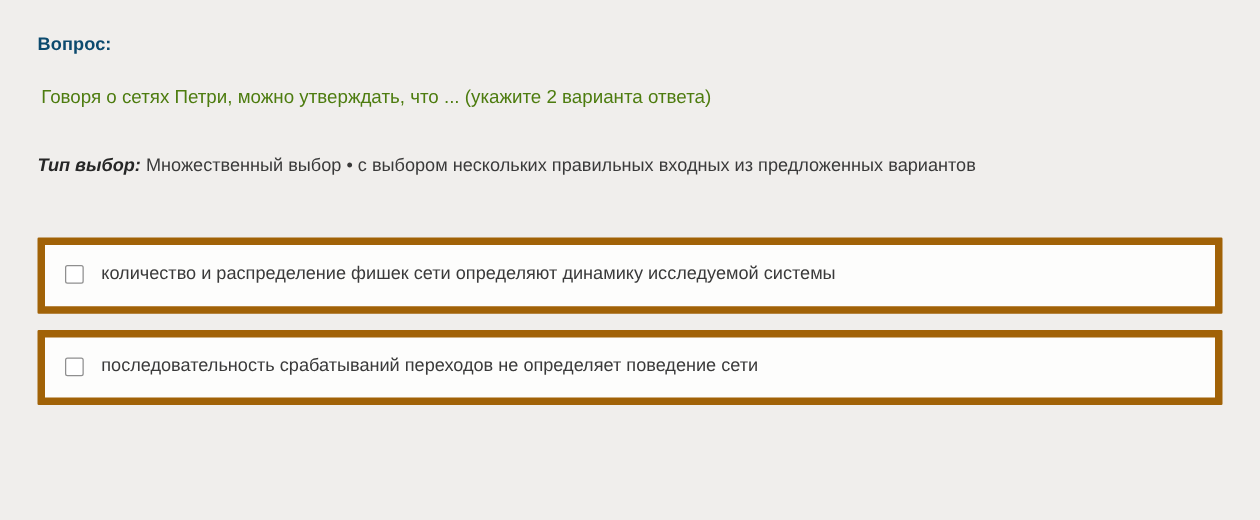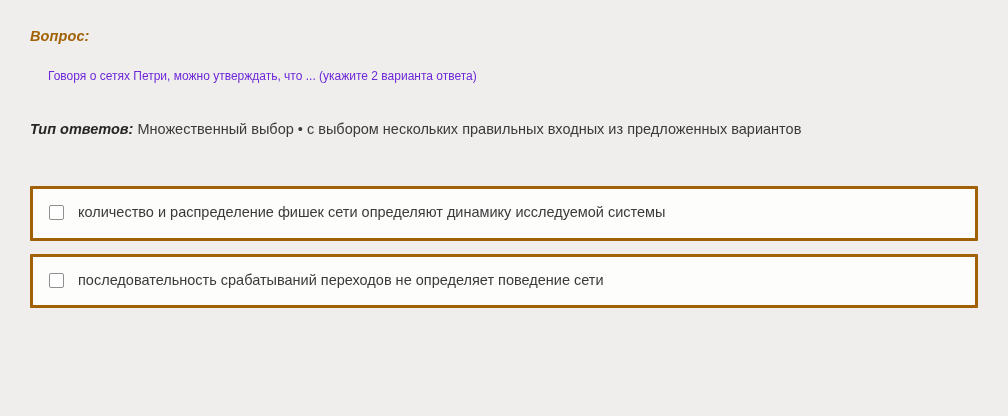--- a/index.html
+++ b/index.html
@@ -17,48 +17,47 @@
   .page {
     position: relative;
     width: 1008px;
     height: 416px;
     box-sizing: border-box;
     padding: 28px 30px 0 30px;
   }
   .q-label {
     font-size: 14.5px;
     font-weight: bold;
-    font-style: italic;
-    color: #a16207;
+    color: #0c4a6e;
     margin: 0 0 24px 0;
     letter-spacing: 0.1px;
   }
   .q-text {
-    font-size: 12px;
-    color: #6d28d9;
+    font-size: 15px;
+    color: #4d7c0f;
     line-height: 1.35;
-    margin: 18px;
+    margin: 3px;
   }
   .answer-type {
     margin-top: 36px;
     font-size: 14.5px;
     color: #3a3a3a;
     line-height: 1.35;
   }
   .answer-type .at-label {
     font-weight: bold;
     font-style: italic;
     color: #262626;
   }
   .options {
     margin-top: 46px;
   }
   .option {
     background: #fdfdfc;
-    border: 3px solid #a16207;
+    border: 6px solid #a16207;
     box-sizing: border-box;
     width: 948px;
     padding: 13px 16px 14px 16px;
     margin-bottom: 13px;
     display: flex;
     align-items: flex-start;
     border-radius: 1px;
   }
   .option:last-child {
     margin-bottom: 16px;
@@ -84,21 +83,21 @@
 <body>
 
 <div class="page">
 
   <div>
     <p class="q-label">Вопрос:</p>
     <p class="q-text">Говоря о сетях Петри, можно утверждать, что ... (укажите 2 варианта ответа)</p>
   </div>
 
   <div class="answer-type">
-    <span class="at-label">Тип ответов:</span>
+    <span class="at-label">Тип выбор:</span>
     <span>Множественный выбор • с выбором нескольких правильных входных из предложенных вариантов</span>
   </div>
 
   <div class="options">
 
     <div class="option">
       <span class="checkbox"></span>
       <span class="option-label">количество и распределение фишек сети определяют динамику исследуемой системы</span>
     </div>
 

